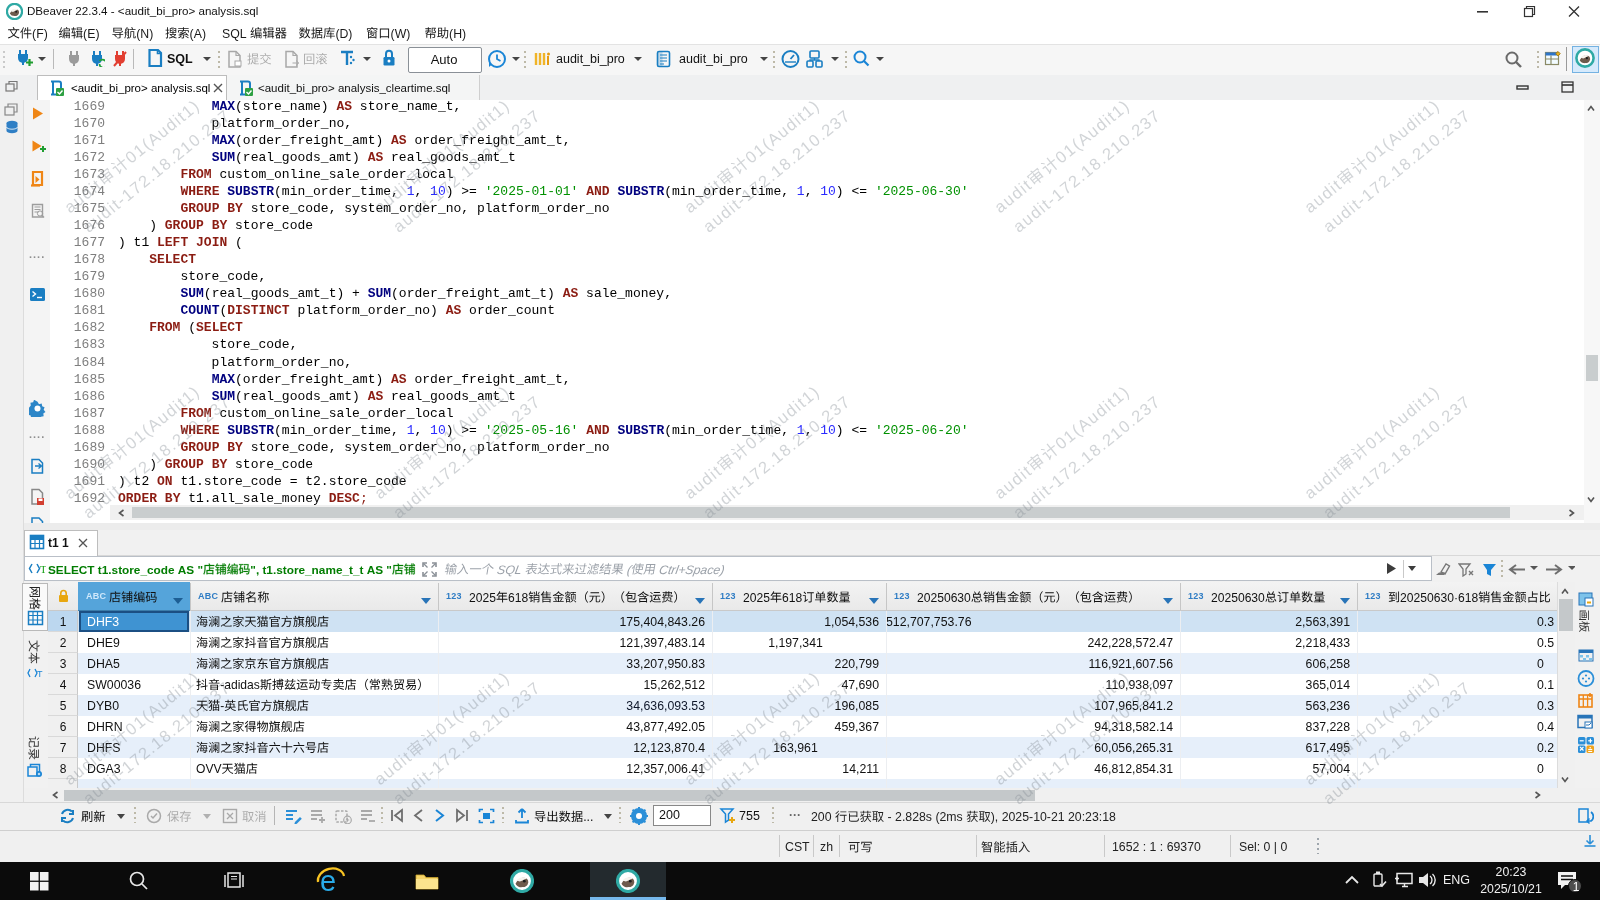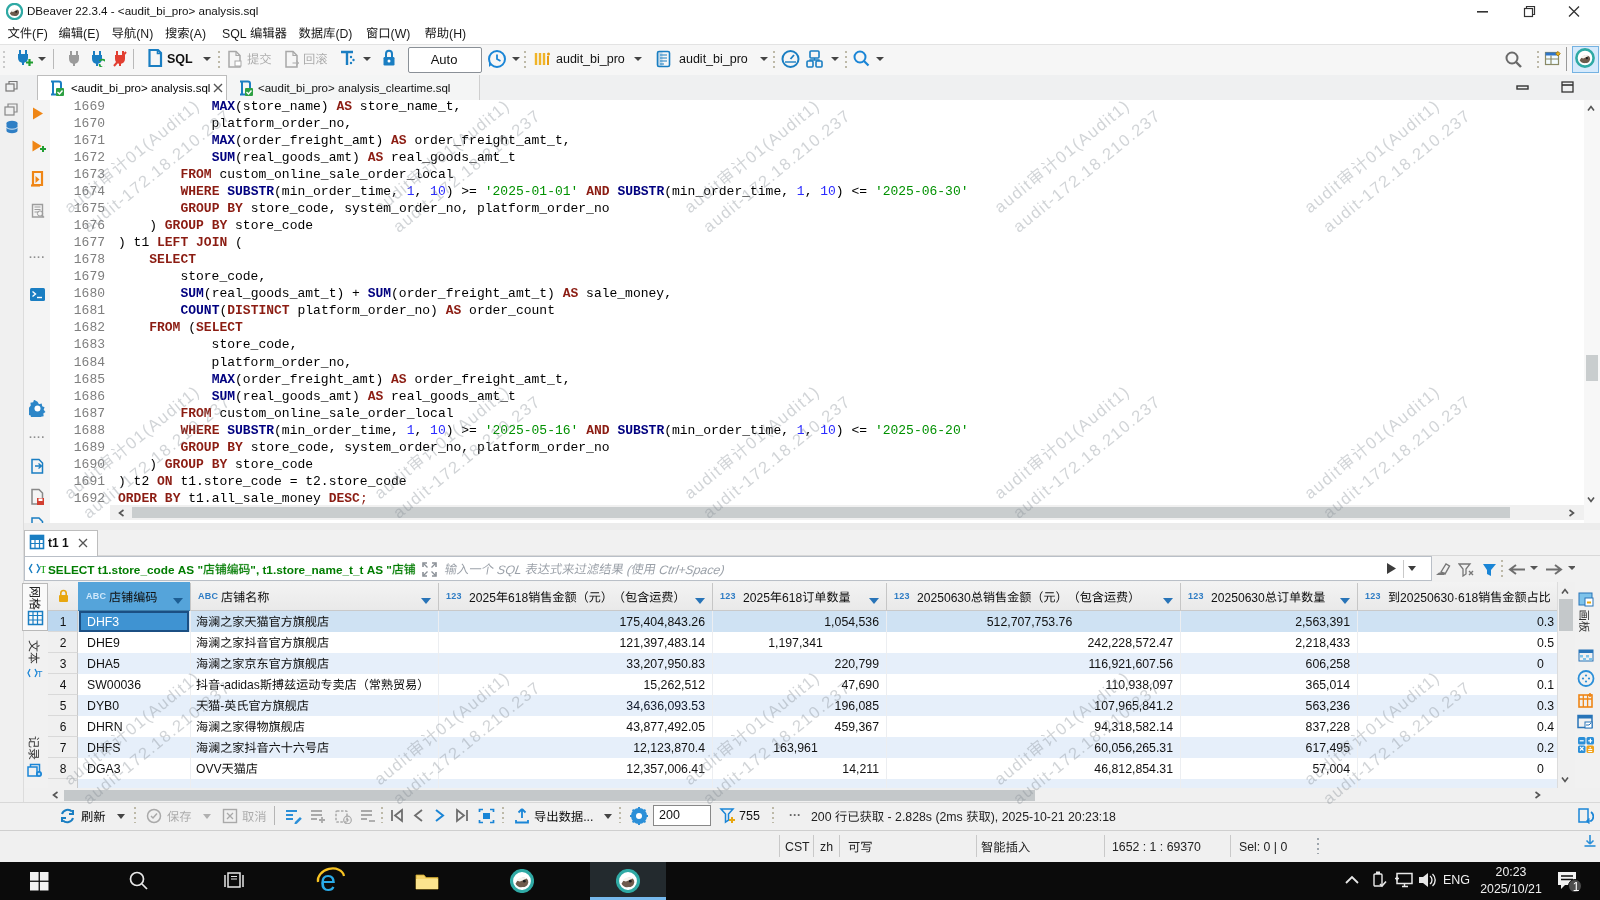--- a/index.html
+++ b/index.html
@@ -385,21 +385,21 @@
     <div style="position:absolute;left:1188px;top:591px;width:30px;font:bold 9px 'Liberation Sans';color:#2e7cc4;letter-spacing:.3px">123</div>
     <div style="position:absolute;left:1340px;top:598px;width:0;height:0;border-left:5.5px solid transparent;border-right:5.5px solid transparent;border-top:6px solid #2874b8"></div>
     <div style="position:absolute;left:1365px;top:591px;width:30px;font:bold 9px 'Liberation Sans';color:#2e7cc4;letter-spacing:.3px">123</div>
     <div style="position:absolute;left:78px;top:611px;width:1479px;height:21px;background:#cfe2f3"></div>
     <div style="position:absolute;left:48px;top:611px;width:30px;height:21px;background:#bcd7ef;border-bottom:1px solid #d9d9d9;border-right:1px solid #c9c9c9;box-sizing:border-box"></div>
     <div style="position:absolute;left:48px;top:615px;width:30px;font:12px 'Liberation Sans';color:#111;text-align:center">1</div>
     <div style="position:absolute;left:79px;top:611px;width:110px;height:21px;background:#3f93d2;border:2px solid #1b4f83;box-sizing:border-box"></div>
     <div style="position:absolute;left:87px;top:615px;width:100px;font:12.3px 'Liberation Sans';color:#fff">DHF3</div>
     <div style="position:absolute;left:438px;top:615px;width:267px;font:12.3px 'Liberation Sans';color:#111;text-align:right">175,404,843.26</div>
     <div style="position:absolute;left:712px;top:615px;width:167px;font:12.3px 'Liberation Sans';color:#111;text-align:right">1,054,536</div>
-    <div style="position:absolute;left:886px;top:615px;width:287px;font:12.3px 'Liberation Sans';color:#111;text-align:center">512,707,753.76</div>
+    <div style="position:absolute;left:886px;top:615px;width:287px;font:12.3px 'Liberation Sans';color:#111;text-align:left">512,707,753.76</div>
     <div style="position:absolute;left:1180px;top:615px;width:170px;font:12.3px 'Liberation Sans';color:#111;text-align:right">2,563,391</div>
     <div style="position:absolute;left:1537px;top:615px;width:30px;font:12.3px 'Liberation Sans';color:#111">0.3</div>
     <div style="position:absolute;left:78px;top:632px;width:1479px;height:21px;background:#ffffff"></div>
     <div style="position:absolute;left:48px;top:632px;width:30px;height:21px;background:#f0f0f0;border-bottom:1px solid #d9d9d9;border-right:1px solid #c9c9c9;box-sizing:border-box"></div>
     <div style="position:absolute;left:48px;top:636px;width:30px;font:12px 'Liberation Sans';color:#111;text-align:center">2</div>
     <div style="position:absolute;left:87px;top:636px;width:100px;font:12.3px 'Liberation Sans';color:#111">DHE9</div>
     <div style="position:absolute;left:438px;top:636px;width:267px;font:12.3px 'Liberation Sans';color:#111;text-align:right">121,397,483.14</div>
     <div style="position:absolute;left:712px;top:636px;width:167px;font:12.3px 'Liberation Sans';color:#111;text-align:center">1,197,341</div>
     <div style="position:absolute;left:886px;top:636px;width:287px;font:12.3px 'Liberation Sans';color:#111;text-align:right">242,228,572.47</div>
     <div style="position:absolute;left:1180px;top:636px;width:170px;font:12.3px 'Liberation Sans';color:#111;text-align:right">2,218,433</div>

